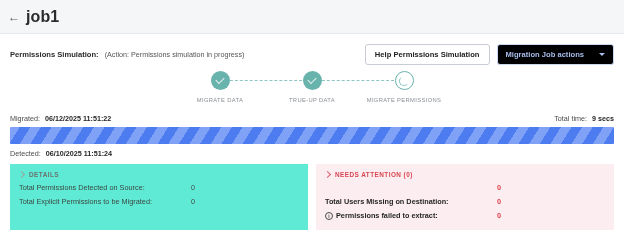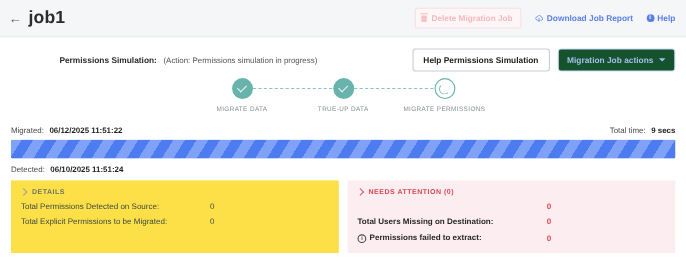--- a/index.html
+++ b/index.html
@@ -115,51 +115,50 @@
 
   .sim-row {
     display: flex;
     align-items: center;
     padding: 10px 10px 0 10px;
   }
   .sim-label {
     font-size: 7.6px;
     font-weight: bold;
     color: #2b2b2b;
-    margin-left: 44px;
   }
   .sim-action {
     font-size: 7.2px;
     color: #555;
     margin-left: 6px;
   }
   .sim-spacer { flex: 1 1 auto; }
   .btn-stop {
     border: 1px solid #c7ccd4;
     background: #ffffff;
     border-radius: 3px;
     font-size: 7.6px;
     font-weight: bold;
     color: #222;
     padding: 5px 9px;
     cursor: pointer;
     white-space: nowrap;
   }
   .btn-jobactions {
     border: 1px solid #c9d8f5;
-    background: #14532d;
+    background: #000000;
     border-radius: 3px;
     font-size: 7.6px;
     font-weight: bold;
     color: #a8bdec;
     padding: 5px 8px;
     margin-left: 7px;
     display: inline-flex;
     align-items: center;
-    gap: 5px;
+    gap: 15px;
     cursor: default;
     white-space: nowrap;
   }
   .caret-down {
     width: 0; height: 0;
     border-left: 3px solid transparent;
     border-right: 3px solid transparent;
     border-top: 3.2px solid #a8bdec;
   }
 
@@ -265,21 +264,21 @@
     gap: 8px;
     padding: 6px 10px 0 10px;
   }
   .panel {
     flex: 1 1 0;
     box-sizing: border-box;
     padding: 7px 9px 9px 9px;
     min-height: 66px;
   }
   .panel.details {
-    background: #fde047;
+    background: #5eead4;
   }
   .panel.attention {
     background: #fceef0;
   }
   .panel-head {
     display: flex;
     align-items: center;
     gap: 5px;
     margin-bottom: 5px;
     cursor: pointer;
@@ -344,39 +343,20 @@
 <body>
 
 <div class="app">
 
   <div class="topbar">
     <span class="back-arrow">←</span>
     <span class="job-title">job1</span>
 
     <div class="topbar-spacer"></div>
 
-    <div class="topbar-actions">
-      <div class="btn-delete">
-        <span class="trash-ico"></span>
-        <span>Delete Migration Job</span>
-      </div>
-
-      <div class="link-action">
-        <svg width="8" height="8" viewBox="0 0 16 16">
-          <path d="M4.5 10.5a3 3 0 0 1 .4-5.97 4 4 0 0 1 7.6 1.1 2.7 2.7 0 0 1-.5 5.37" fill="none" stroke="#5b7fe8" stroke-width="1.3" stroke-linecap="round"></path>
-          <path d="M8 7.2v5.4M5.9 10.6 8 12.8l2.1-2.2" fill="none" stroke="#5b7fe8" stroke-width="1.3" stroke-linecap="round" stroke-linejoin="round"></path>
-        </svg>
-        <span>Download Job Report</span>
-      </div>
-
-      <div class="link-action">
-        <span class="help-dot">i</span>
-        <span>Help</span>
-      </div>
-    </div>
   </div>
 
   <div class="card">
 
     <div class="sim-row">
       <span class="sim-label">Permissions Simulation:</span>
       <span class="sim-action">(Action: Permissions simulation in progress)</span>
       <div class="sim-spacer"></div>
       <button class="btn-stop">Help Permissions Simulation</button>
       <div class="btn-jobactions">

